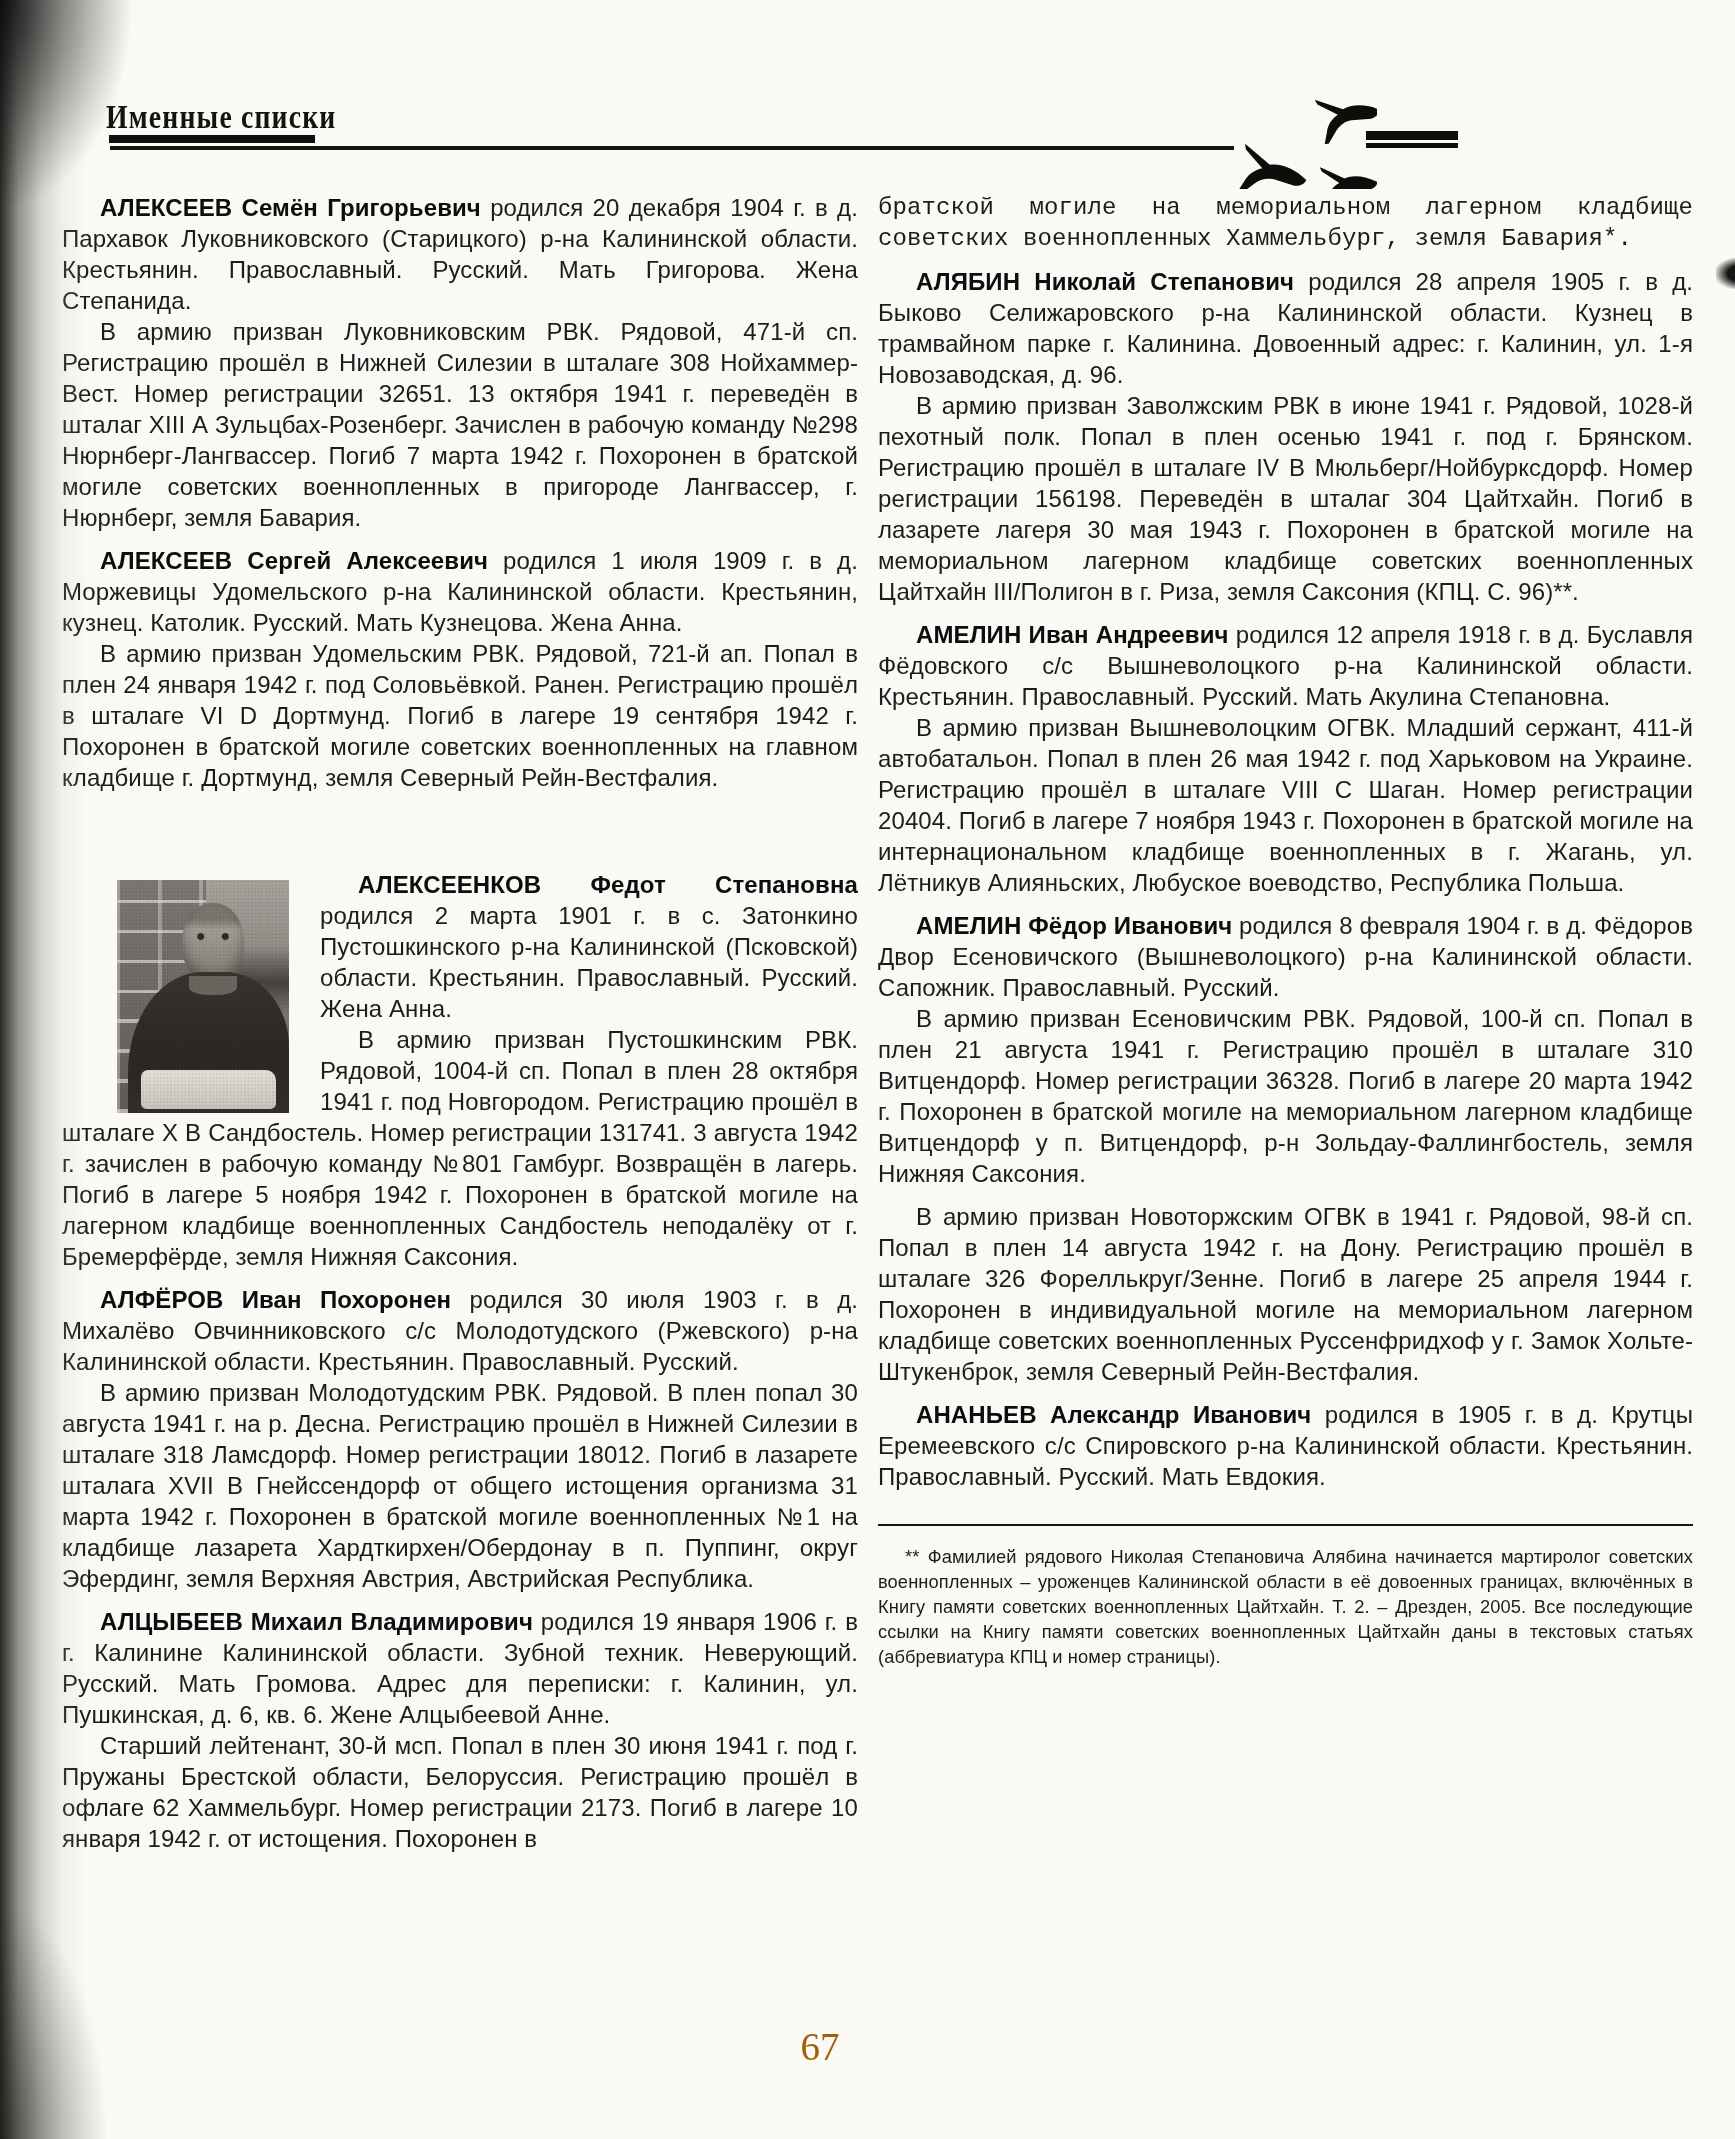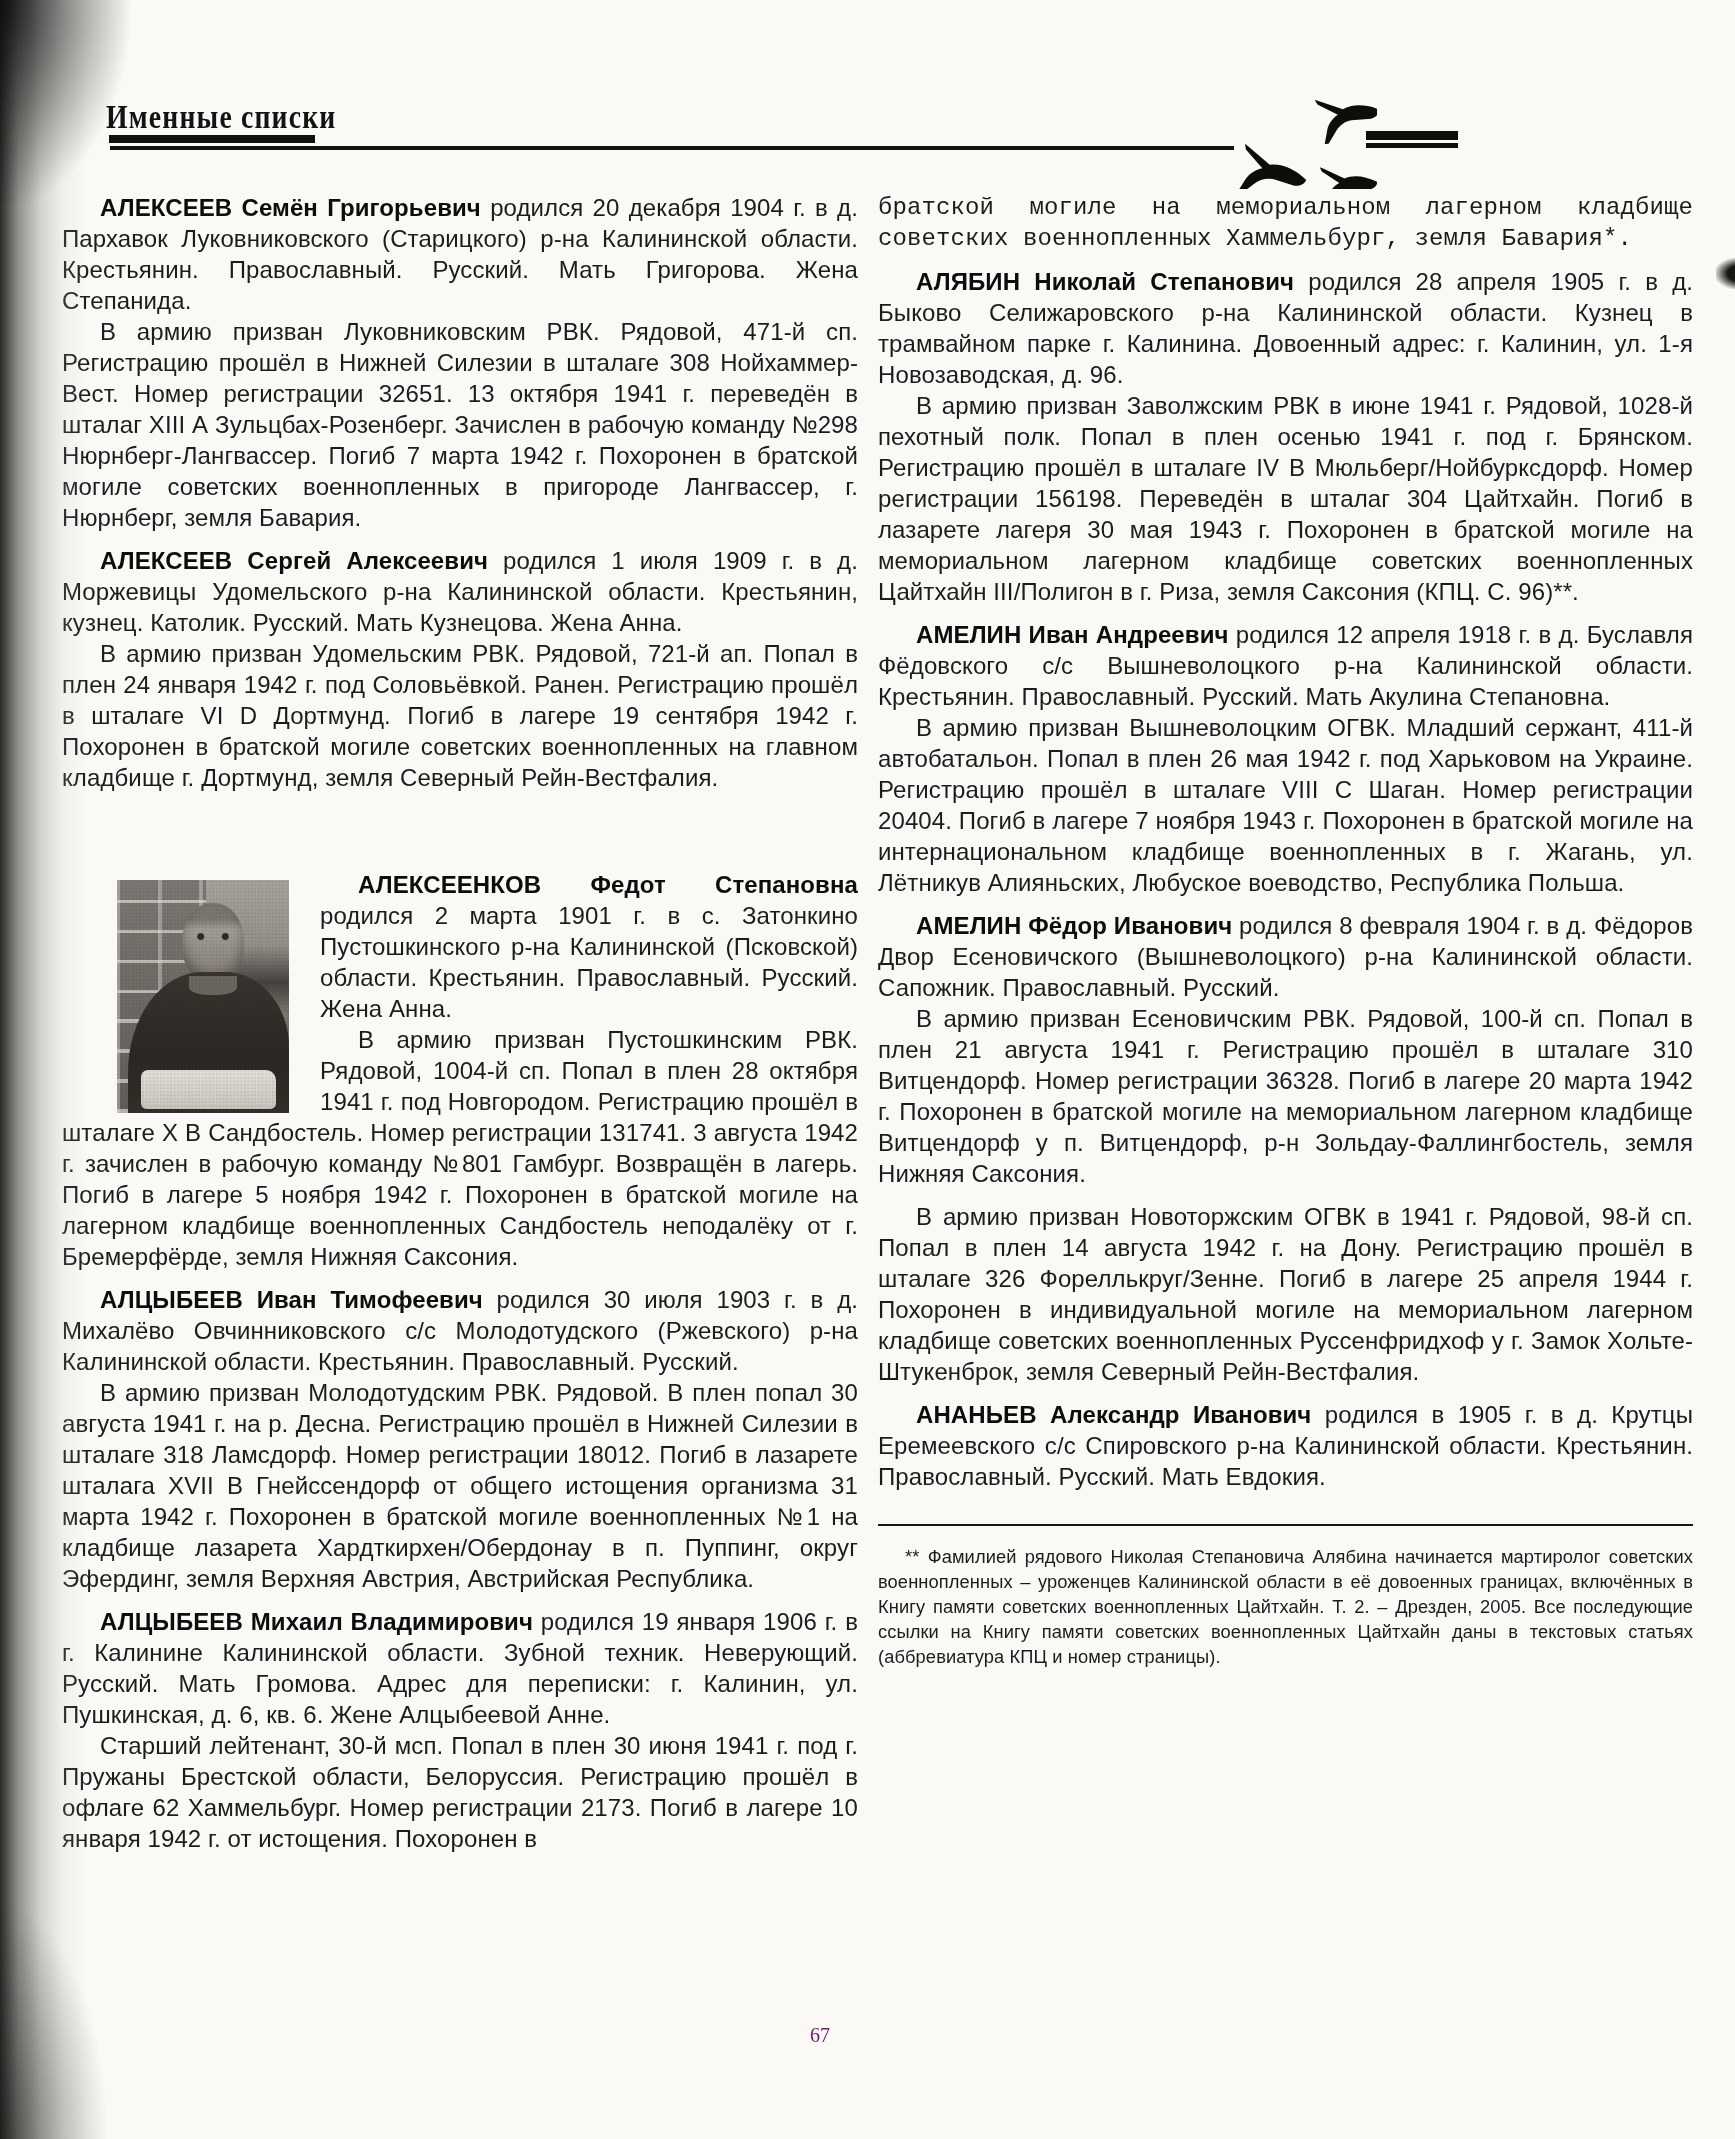--- a/index.html
+++ b/index.html
@@ -101,21 +101,21 @@
     background:linear-gradient(180deg,#e2dfd8,#c8c4bc);border-radius:7px 10px 5.6px 5.6px;
   }
   .ph-grain{
     position:absolute;inset:0;
     background-image:radial-gradient(rgba(20,18,16,.22) 0.7px, transparent 1.1px);
     background-size:3.5px 3.5px;opacity:.45;
   }
   
   .page-number{
     position:absolute;left:787px;top:2024px;width:66px;text-align:center;
-    font-family:"Liberation Serif","DejaVu Serif",serif;font-size:20px;color:#701a75;
+    font-family:"Liberation Serif","DejaVu Serif",serif;font-size:39px;color:#a16207;
   }
 </style>
 </head>
 <body>
 
 <div class="gutter"></div>
 <div class="edge-mark"></div>
 
 <header>
   <h1 class="hdr-title">Именные списки</h1>
@@ -148,21 +148,21 @@
         <div class="ph-bg"></div>
         <div class="ph-head"></div>
         <div class="ph-body"></div>
         <div class="ph-plate"></div>
         <div class="ph-grain"></div>
       </figure>
       <p class="para"><b class="ename">АЛЕКСЕЕНКОВ Федот Степановна </b>родился 2 марта 1901 г. в с. Затонкино Пустошкинского р-на Калининской (Псковской) области. Крестьянин. Православный. Русский. Жена Анна.</p>
       <p class="para">В армию призван Пустошкинским РВК. Рядовой, 1004-й сп. Попал в плен 28 октября 1941 г. под Новгородом. Регистрацию прошёл в шталаге X В Сандбостель. Номер регистрации 131741. 3 августа 1942 г. зачислен в рабочую команду №801 Гамбург. Возвращён в лагерь. Погиб в лагере 5 ноября 1942 г. Похоронен в братской могиле на лагерном кладбище военнопленных Сандбостель неподалёку от г. Бремерфёрде, земля Нижняя Саксония.</p>
     </div>
     <div class="entry">
-      <p class="para"><b class="ename">АЛЦЫБЕЕВ Иван Тимофеевич </b>родился 30 июля 1903 г. в д. Михалёво Овчинниковского с/с Молодотудского (Ржевского) р-на Калининской области. Крестьянин. Православный. Русский.</p>
+      <p class="para"><b class="ename">АЛФЁРОВ Иван Похоронен </b>родился 30 июля 1903 г. в д. Михалёво Овчинниковского с/с Молодотудского (Ржевского) р-на Калининской области. Крестьянин. Православный. Русский.</p>
       <p class="para">В армию призван Молодотудским РВК. Рядовой. В плен попал 30 августа 1941 г. на р. Десна. Регистрацию прошёл в Нижней Силезии в шталаге 318 Ламсдорф. Номер регистрации 18012. Погиб в лазарете шталага XVII В Гнейссендорф от общего истощения организма 31 марта 1942 г. Похоронен в братской могиле военнопленных №1 на кладбище лазарета Хардткирхен/Обердонау в п. Пуппинг, округ Эфердинг, земля Верхняя Австрия, Австрийская Республика.</p>
     </div>
     <div class="entry">
       <p class="para"><b class="ename">АЛЦЫБЕЕВ Михаил Владимирович </b>родился 19 января 1906 г. в г. Калинине Калининской области. Зубной техник. Неверующий. Русский. Мать Громова. Адрес для переписки: г. Калинин, ул. Пушкинская, д. 6, кв. 6. Жене Алцыбеевой Анне.</p>
       <p class="para">Старший лейтенант, 30-й мсп. Попал в плен 30 июня 1941 г. под г. Пружаны Брестской области, Белоруссия. Регистрацию прошёл в офлаге 62 Хаммельбург. Номер регистрации 2173. Погиб в лагере 10 января 1942 г. от истощения. Похоронен в</p>
     </div>
   </div>
 
 <div id="col-right" class="col">
   <div id="right-entries">

